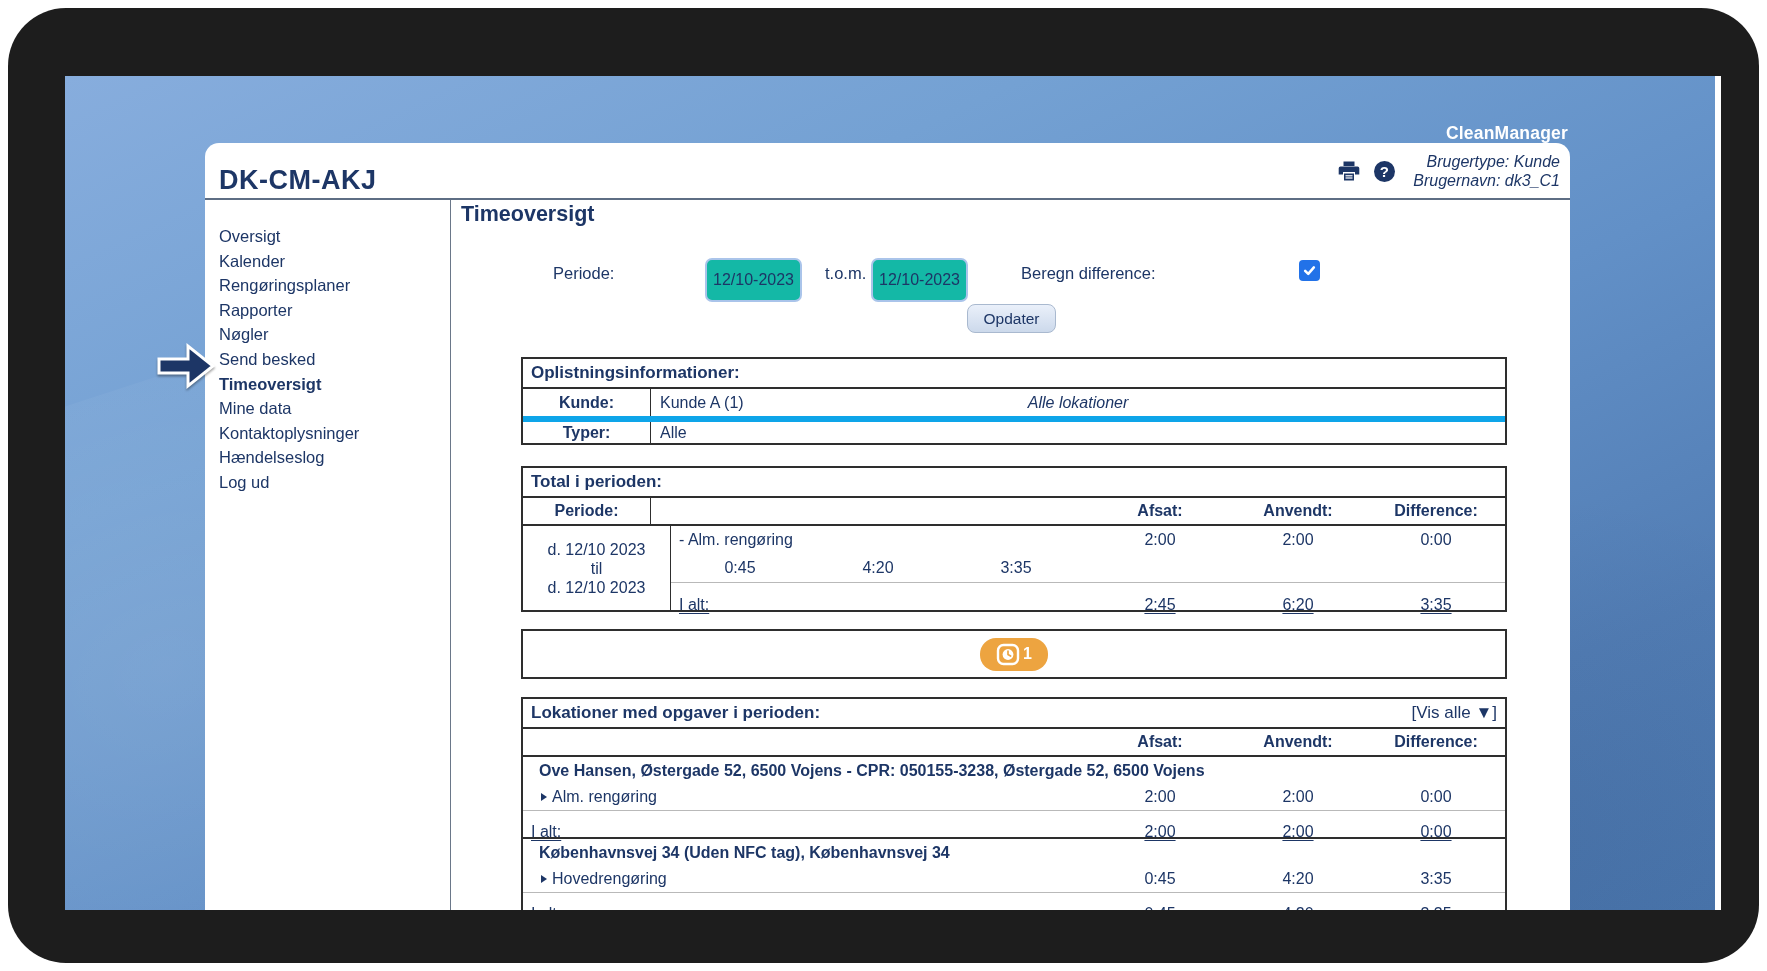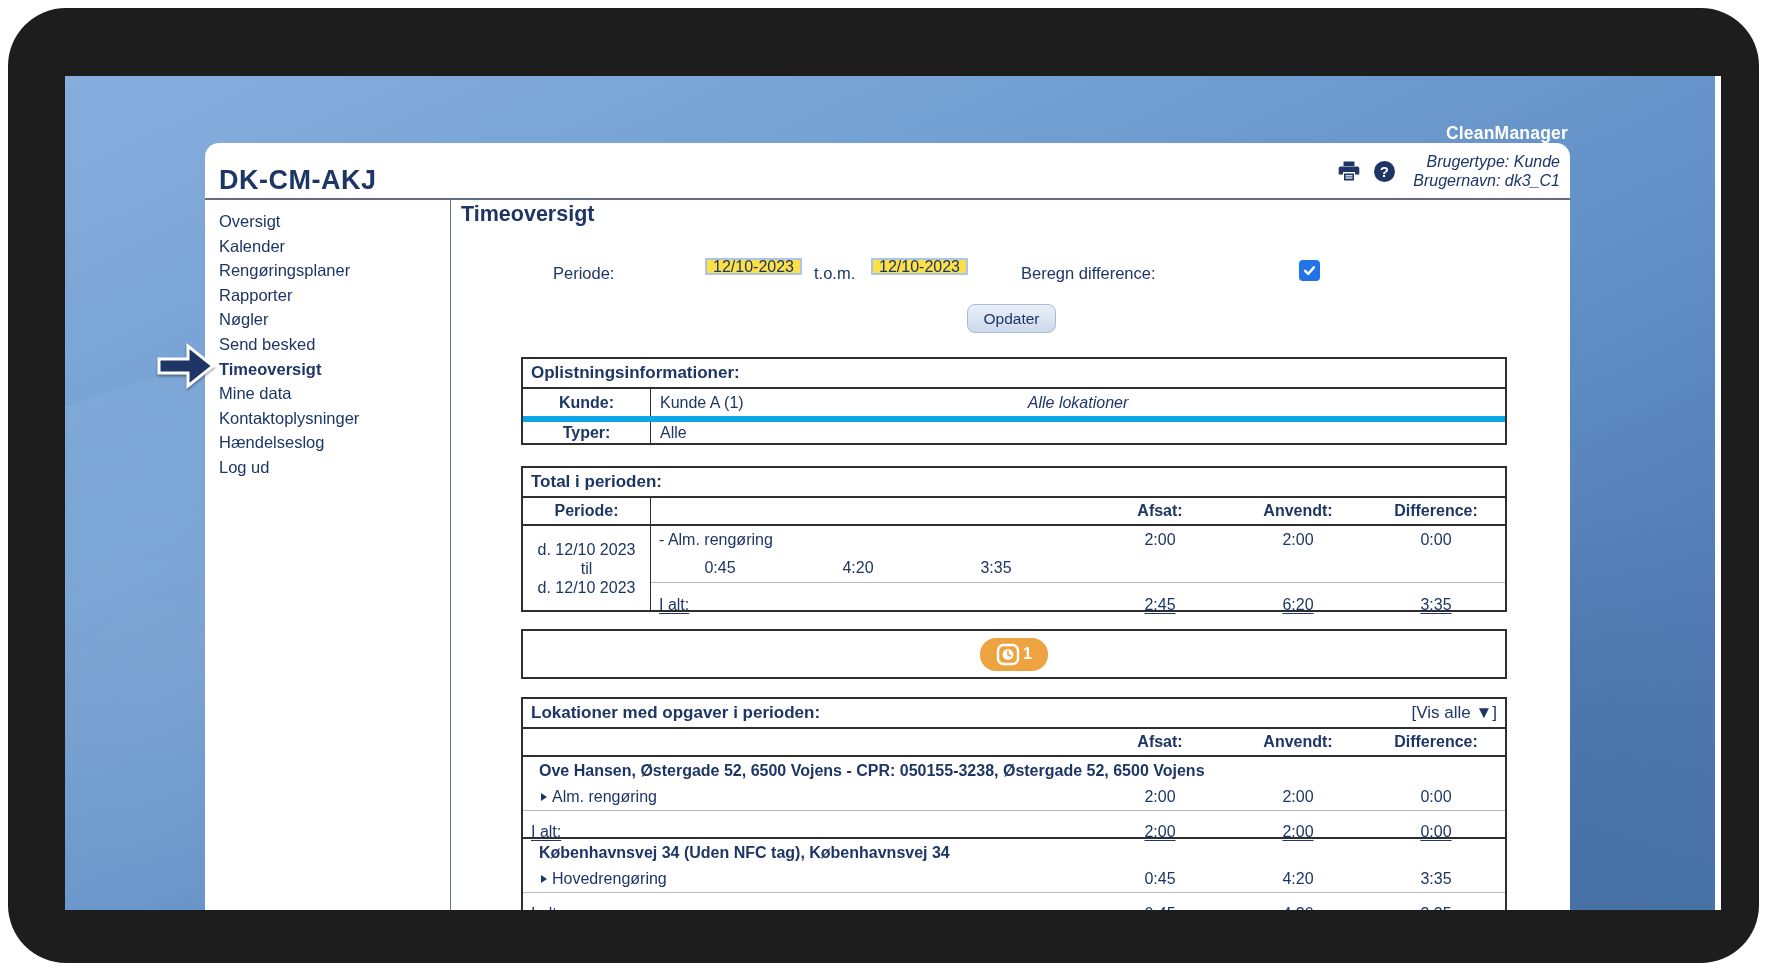--- a/index.html
+++ b/index.html
@@ -29,33 +29,33 @@
   .header-right { position:absolute; right:10px; top:6px; height:44px; display:flex;
     align-items:center; gap:11px; }
   .icon-btn { width:24px; height:24px; display:flex; align-items:center; justify-content:center;
     cursor:pointer; }
   .help-circle { width:21px; height:21px; border-radius:50%; background:#1d3666; color:#fff;
     font-weight:bold; font-size:15px; display:flex; align-items:center; justify-content:center; }
   .user-info { text-align:right; font-style:italic; font-size:16px; color:#1d3666;
     line-height:19px; margin-left:6px; }
 
   .panel-body { display:flex; height:741px; }
-  .sidebar { width:246px; border-right:1px solid #6a7789; padding-top:9px; flex:none; }
+  .sidebar { width:246px; border-right:1px solid #6a7789; padding-top:24px; flex:none; }
   .side-item { padding-left:14px; line-height:24.6px; font-size:16.5px; color:#1d3666;
     cursor:pointer; white-space:nowrap; }
   .side-item.active { font-weight:bold; }
   .nav-arrow { position:absolute; left:-48px; top:199px; width:58px; height:48px; z-index:5;
     filter:drop-shadow(0 2px 1px rgba(0,0,0,0.35)); }
 
   .main-region { position:relative; flex:1; color:#1d3666; }
   .page-title { position:absolute; left:10px; top:2px; font-size:21.5px; font-weight:bold; }
 
   .flabel { position:absolute; font-size:16.5px; }
-  .date-input { position:absolute; width:97px; height:17px; border:2px solid #aac4ea;
-    border-radius:1px; background:#fde047; color:#1d3666; font-size:16px; text-align:center;
+  .date-input { position:absolute; width:97px; height:44px; border:2px solid #aac4ea;
+    border-radius:7px; background:#14b8a6; color:#1d3666; font-size:16px; text-align:center;
     font-family:"Liberation Sans", sans-serif; padding:0; }
   .checkbox { position:absolute; left:848px; top:60px; width:21px; height:21px;
     background:#2272e8; border-radius:4px; display:flex; align-items:center;
     justify-content:center; cursor:pointer; }
   .btn-opdater { position:absolute; left:516px; top:104px; width:89px; height:29px;
     background:linear-gradient(#eaf0fa,#ccd9eb); border:1px solid #a9b9cf; border-radius:8px;
     color:#1d3666; font-size:15.5px; font-family:"Liberation Sans", sans-serif; cursor:pointer; }
 
   .tbl { position:absolute; left:70px; width:986px; border:2px solid #2e2e2e; background:#fff;
     font-size:16px; color:#1d3666; }
@@ -71,21 +71,21 @@
   .t1-note { position:absolute; left:0; right:0; text-align:center; font-style:italic; }
 
   .colhead { display:flex; align-items:stretch; height:28px; font-weight:bold;
     border-bottom:2px solid #2e2e2e; }
   .period-head { width:128px; border-right:1px solid #2e2e2e; display:flex; align-items:center;
     justify-content:center; }
   .desc { flex:1; display:flex; align-items:center; padding-left:8px; }
   .num { width:138px; flex:none; display:flex; align-items:center; justify-content:center; }
 
   .t2-body { display:flex; align-items:stretch; }
-  .t2-period { width:128px; border-right:1px solid #2e2e2e; display:flex; flex-direction:column;
+  .t2-period { width:148px; border-right:1px solid #2e2e2e; display:flex; flex-direction:column;
     justify-content:center; align-items:center; line-height:19px; }
   .t2-rows { flex:1; }
   .trow { display:flex; height:28px; align-items:stretch; }
   .total-row { border-top:1px solid #b9b9b9; }
   .u { text-decoration:underline; text-underline-offset:3px;margin-top:16px; }
 
   .media-bar { position:absolute; left:70px; top:429px; width:986px; height:50px;
     border:2px solid #2e2e2e; background:#fff; display:flex; align-items:center; justify-content:center; }
   .media-badge { width:68px; height:33px; background:#eda440; border-radius:16px; display:flex;
     align-items:center; justify-content:center; gap:3px; color:#fff; font-weight:bold;
@@ -151,21 +151,21 @@
           <div class="side-item">Kontaktoplysninger</div>
           <div class="side-item">Hændelseslog</div>
           <div class="side-item">Log ud</div>
         </div>
 
         <div class="main-region">
           <div class="page-title">Timeoversigt</div>
 
           <div class="flabel" style="left:102px; top:64px;">Periode:</div>
           <input class="date-input" style="left: 254px; top: 58px;" value="12/10-2023">
-          <div class="flabel" style="left:363px; top:64px;">t.o.m.</div>
+          <div class="flabel" style="left:374px; top:64px;">t.o.m.</div>
           <input class="date-input" style="left: 420px; top: 58px;" value="12/10-2023">
           <div class="flabel" style="left:570px; top:64px;">Beregn difference:</div>
           <div class="checkbox">
             <svg width="15" height="15" viewBox="0 0 24 24">
               <path d="M5 12.5 L10 17.5 L19 7" stroke="#ffffff" stroke-width="4" fill="none" stroke-linecap="round" stroke-linejoin="round"></path>
             </svg>
           </div>
           <button class="btn-opdater">Opdater</button>
 
           <div class="tbl" style="top:157px;">

